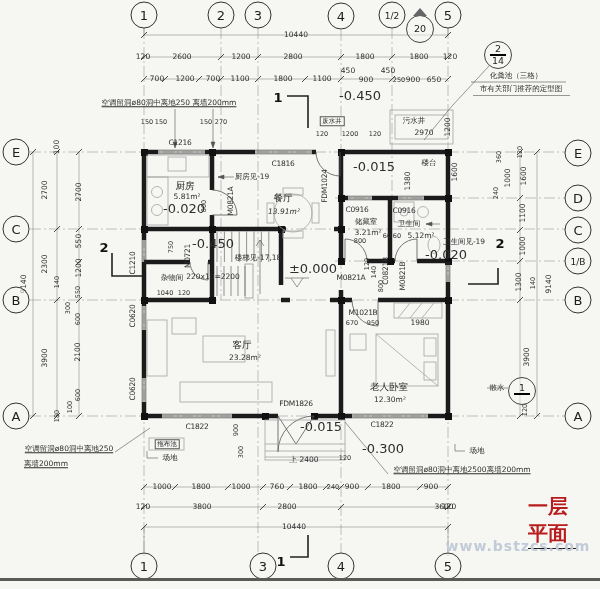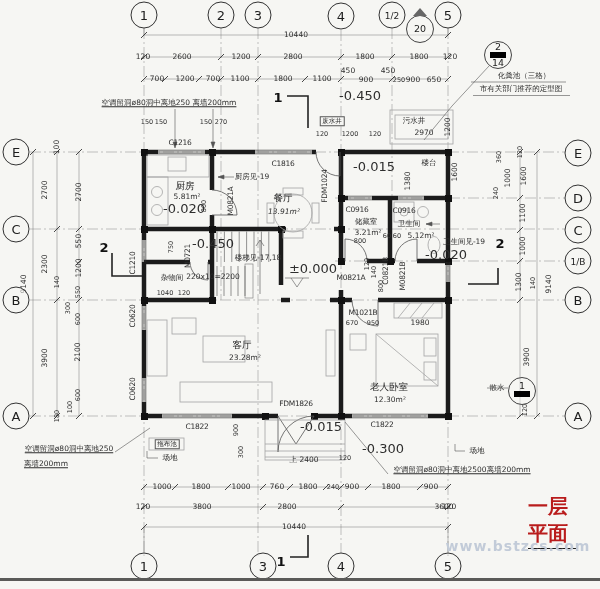--- a/index.html
+++ b/index.html
@@ -19,21 +19,21 @@
   .k-sec{font-size:13px;font-weight:bold;color:#111;}
   .k-box{font-size:6.5px;border:0.8px solid #555;padding:0.5px 1.5px;background:#f6f6f3;}
   .bubble{position:absolute;transform:translate(-50%,-50%);width:25px;height:25px;border:1.1px solid #333;
           border-radius:50%;display:flex;align-items:center;justify-content:center;color:#1d1d1d;
           font-size:13px;background:rgba(246,246,243,.55);}
   .bubble.sm{font-size:9px;}
   .dbubble{position:absolute;transform:translate(-50%,-50%);width:26px;height:26px;border:1px solid #444;
            border-radius:50%;display:flex;flex-direction:column;align-items:center;justify-content:center;
            color:#222;background:rgba(246,246,243,.5);}
   .dbubble .tp{font-size:9.5px;line-height:1.1;}
-  .dbubble .bt{font-size:9.5px;line-height:1.1;border-top:6px solid #000000;min-width:16px;text-align:center;min-height:4px;}
+  .dbubble .bt{font-size:9.5px;line-height:1.1;border-top:2px solid #000000;min-width:16px;text-align:center;min-height:4px;}
   .dbubble .roof{position:absolute;top:-8px;left:50%;transform:translateX(-50%);width:0;height:0;
                  border-left:7px solid transparent;border-right:7px solid transparent;border-bottom:8px solid #666;}
   #title-block{position:absolute;left:552px;top:521px;transform:translate(-50%,-50%);
                font-family:"DejaVu Serif","Liberation Serif",serif;font-weight:bold;font-size:20px;color:#b91c1c;
                border-bottom:1.6px solid #1c1c1c;padding-bottom:1px;}
   #wm-brand{position:absolute;left:477px;top:521px;transform:translate(-50%,-50%);
             font-size:24px;font-weight:bold;color:#b9c5d5;letter-spacing:2px;opacity:.9;}
   #wm-url{position:absolute;left:518px;top:546px;transform:translate(-50%,-50%);
           font-size:14px;font-weight:bold;color:#c2cbd8;letter-spacing:1px;}
   #photo-edge{position:absolute;left:0;top:578px;width:600px;height:3px;background:#5a5a58;}
@@ -351,21 +351,21 @@
       <div class="txt k-d" style="left: 366px; top: 80px;">900</div>
       <div class="txt k-d" style="left: 388px; top: 71px;">450</div>
       <div class="txt k-d2" style="left: 399px; top: 80px;">250</div>
       <div class="txt k-d" style="left: 413px; top: 80px;">900</div>
       <div class="txt k-d" style="left: 434px; top: 80px;">650</div>
       <div class="txt k-d2" style="left: 147px; top: 122px;">150</div>
       <div class="txt k-d2" style="left: 161px; top: 122px;">150</div>
       <div class="txt k-d2" style="left: 206px; top: 122px;">150</div>
       <div class="txt k-d2" style="left: 221px; top: 122px;">270</div>
       <div class="txt k-anu" style="left: 169px; top: 103px;">空调留洞ø80洞中离地250 离墙200mm</div>
-      <div class="txt k-an" style="left: 516px; top: 76px; margin-left: 8px;">化粪池（三格）</div>
+      <div class="txt k-an" style="left: 516px; top: 76px;">化粪池（三格）</div>
       <div class="txt k-an" style="left: 521px; top: 89px;">市有关部门推荐的定型图</div>
       <div class="txt k-lvl" style="left: 360px; top: 95px;">-0.450</div>
       <div class="txt k-an" style="left: 414px; top: 121px;">污水井</div>
       <div class="txt k-d" style="left: 424px; top: 133px;">2970</div>
       <div class="txt k-d rot" style="left: 448px; top: 127px;">1200</div>
       <div class="txt k-box" style="left: 332px; top: 121px;">废水井</div>
       <div class="txt k-d2" style="left: 322px; top: 134px;">120</div>
       <div class="txt k-d2" style="left: 350px; top: 134px;">1200</div>
       <div class="txt k-d2" style="left: 375px; top: 134px;">120</div>
       <div class="txt k-sec" style="left: 278px; top: 97px;">1</div>

